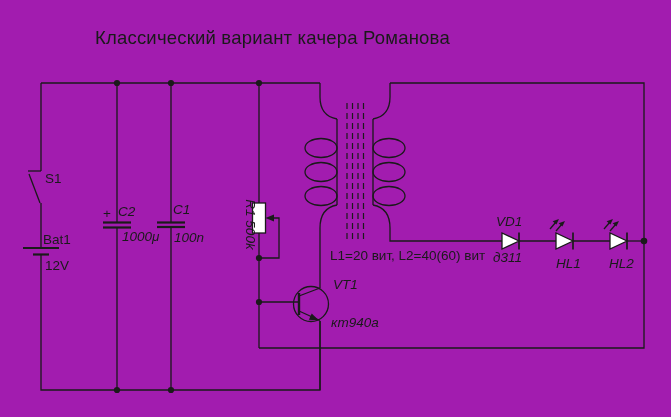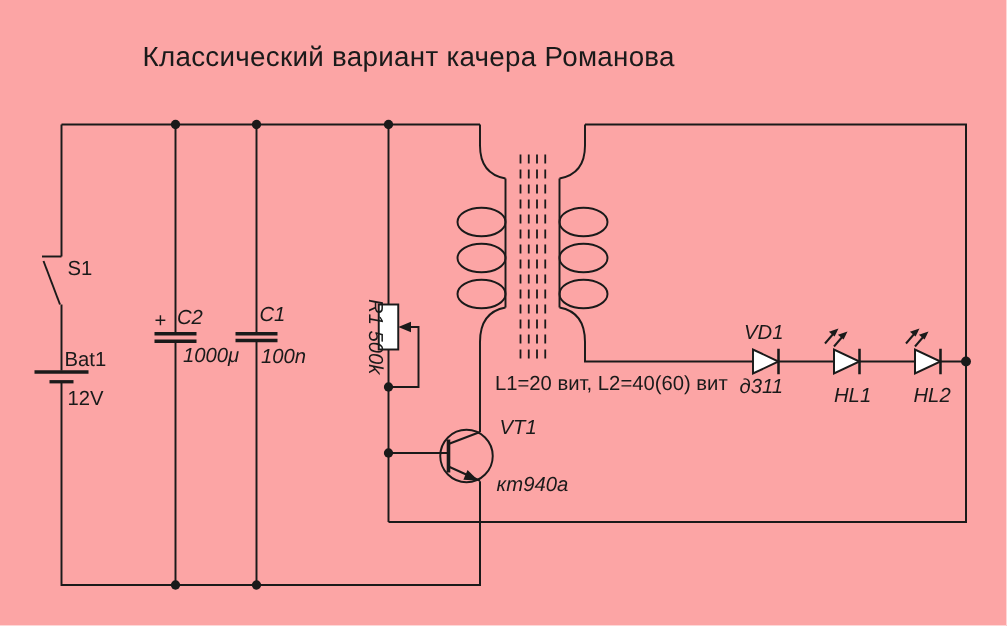--- a/index.html
+++ b/index.html
@@ -1,16 +1,16 @@
 <!DOCTYPE html>
 <html><head>
 <meta charset="utf-8">
 <style>
   html,body{margin:0;padding:0;background:#ffffff;}
-  .stage{position:relative;width:671px;height:417px;background:#fca5a5;overflow:hidden;
+  .stage{position:relative;width:671px;height:417px;background:#a21caf;overflow:hidden;
          font-family:"Liberation Sans",sans-serif;}
   svg{display:block;}
   svg text{font-family:"Liberation Sans",sans-serif;fill:#1a1a1a;}
   .lbl{font-size:13.5px;}
   .ital{font-style:italic;}
   .title-text{font-size:18.5px;letter-spacing:.2px;}
   .wire{stroke:#1a1a1a;stroke-width:1.3;fill:none;}
   .plate{stroke:#1a1a1a;stroke-width:2.2;fill:none;}
   .sym{stroke:#1a1a1a;stroke-width:1.3;fill:#ffffff;}
   .symfill{stroke:none;fill:#1a1a1a;}

